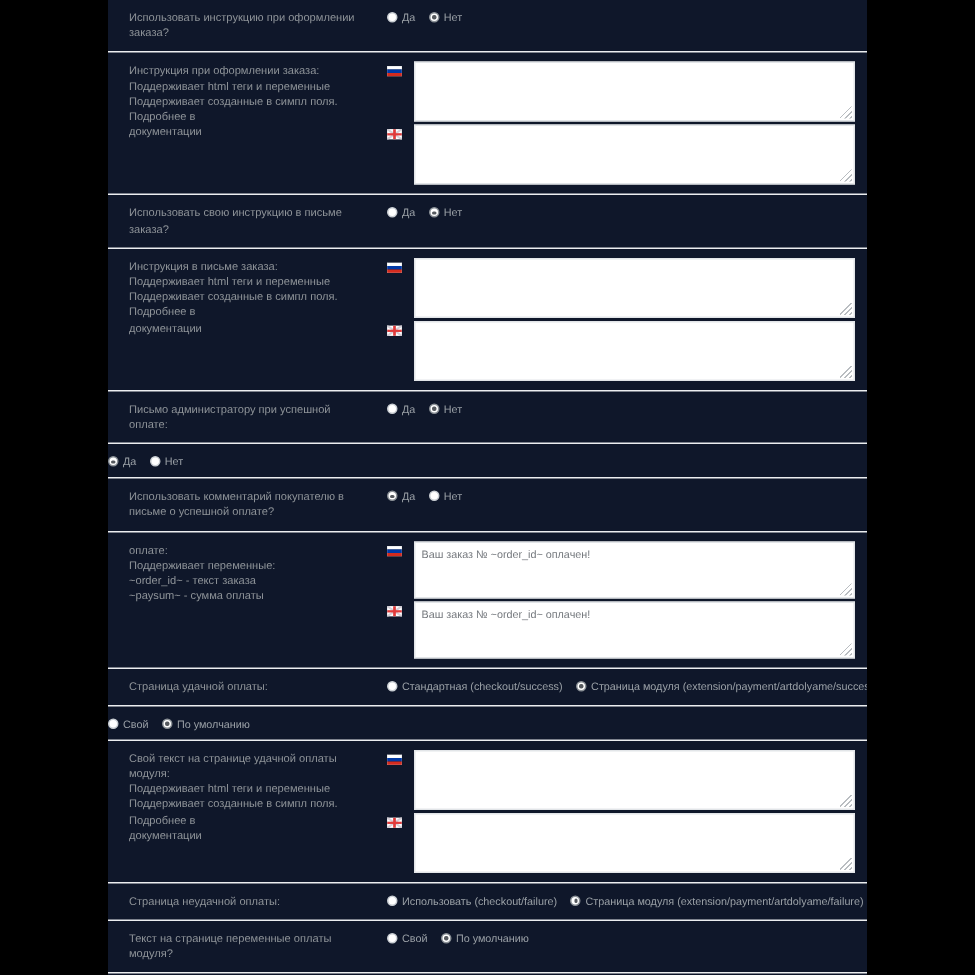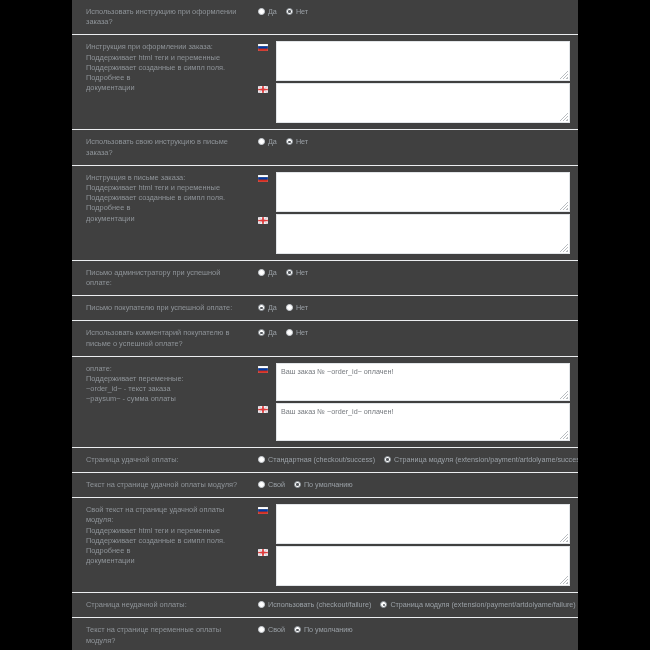--- a/index.html
+++ b/index.html
@@ -4,21 +4,21 @@
 <style>
   html,body{margin:0;padding:0;}
   body{
     width:650px;height:650px;
     background:#000;
     font-family:"Liberation Sans","DejaVu Sans",sans-serif;
     overflow:hidden;
   }
   .page{
     position:absolute;left:72px;top:0;width:506px;height:650px;
-    background:#404040;
+    background:#0f172a;
     overflow:hidden;
   }
   .form{
     display:block;width:100%;
   }
   .row{
     display:flex;
     align-items:flex-start;
     border-bottom:1px solid #eceef0;
     box-sizing:border-box;
@@ -198,21 +198,20 @@
               <span class="rtext">Да</span>
             </label>
             <label class="radio">
               <span class="dot on"></span>
               <span class="rtext">Нет</span>
             </label>
           </div>
         </div>
       </div>
       <div class="row">
-        <div class="lbl"><span>Письмо покупателю при успешной оплате:</span></div>
         <div class="ctrl">
           <div class="radios">
             <label class="radio">
               <span class="dot on"></span>
               <span class="rtext">Да</span>
             </label>
             <label class="radio">
               <span class="dot"></span>
               <span class="rtext">Нет</span>
             </label>
@@ -278,21 +277,20 @@
               <span class="rtext">Стандартная (checkout/success)</span>
             </label>
             <label class="radio">
               <span class="dot on"></span>
               <span class="rtext">Страница модуля (extension/payment/artdolyame/success)</span>
             </label>
           </div>
         </div>
       </div>
       <div class="row">
-        <div class="lbl"><span>Текст на странице удачной оплаты модуля?</span></div>
         <div class="ctrl">
           <div class="radios">
             <label class="radio">
               <span class="dot"></span>
               <span class="rtext">Свой</span>
             </label>
             <label class="radio">
               <span class="dot on"></span>
               <span class="rtext">По умолчанию</span>
             </label>

